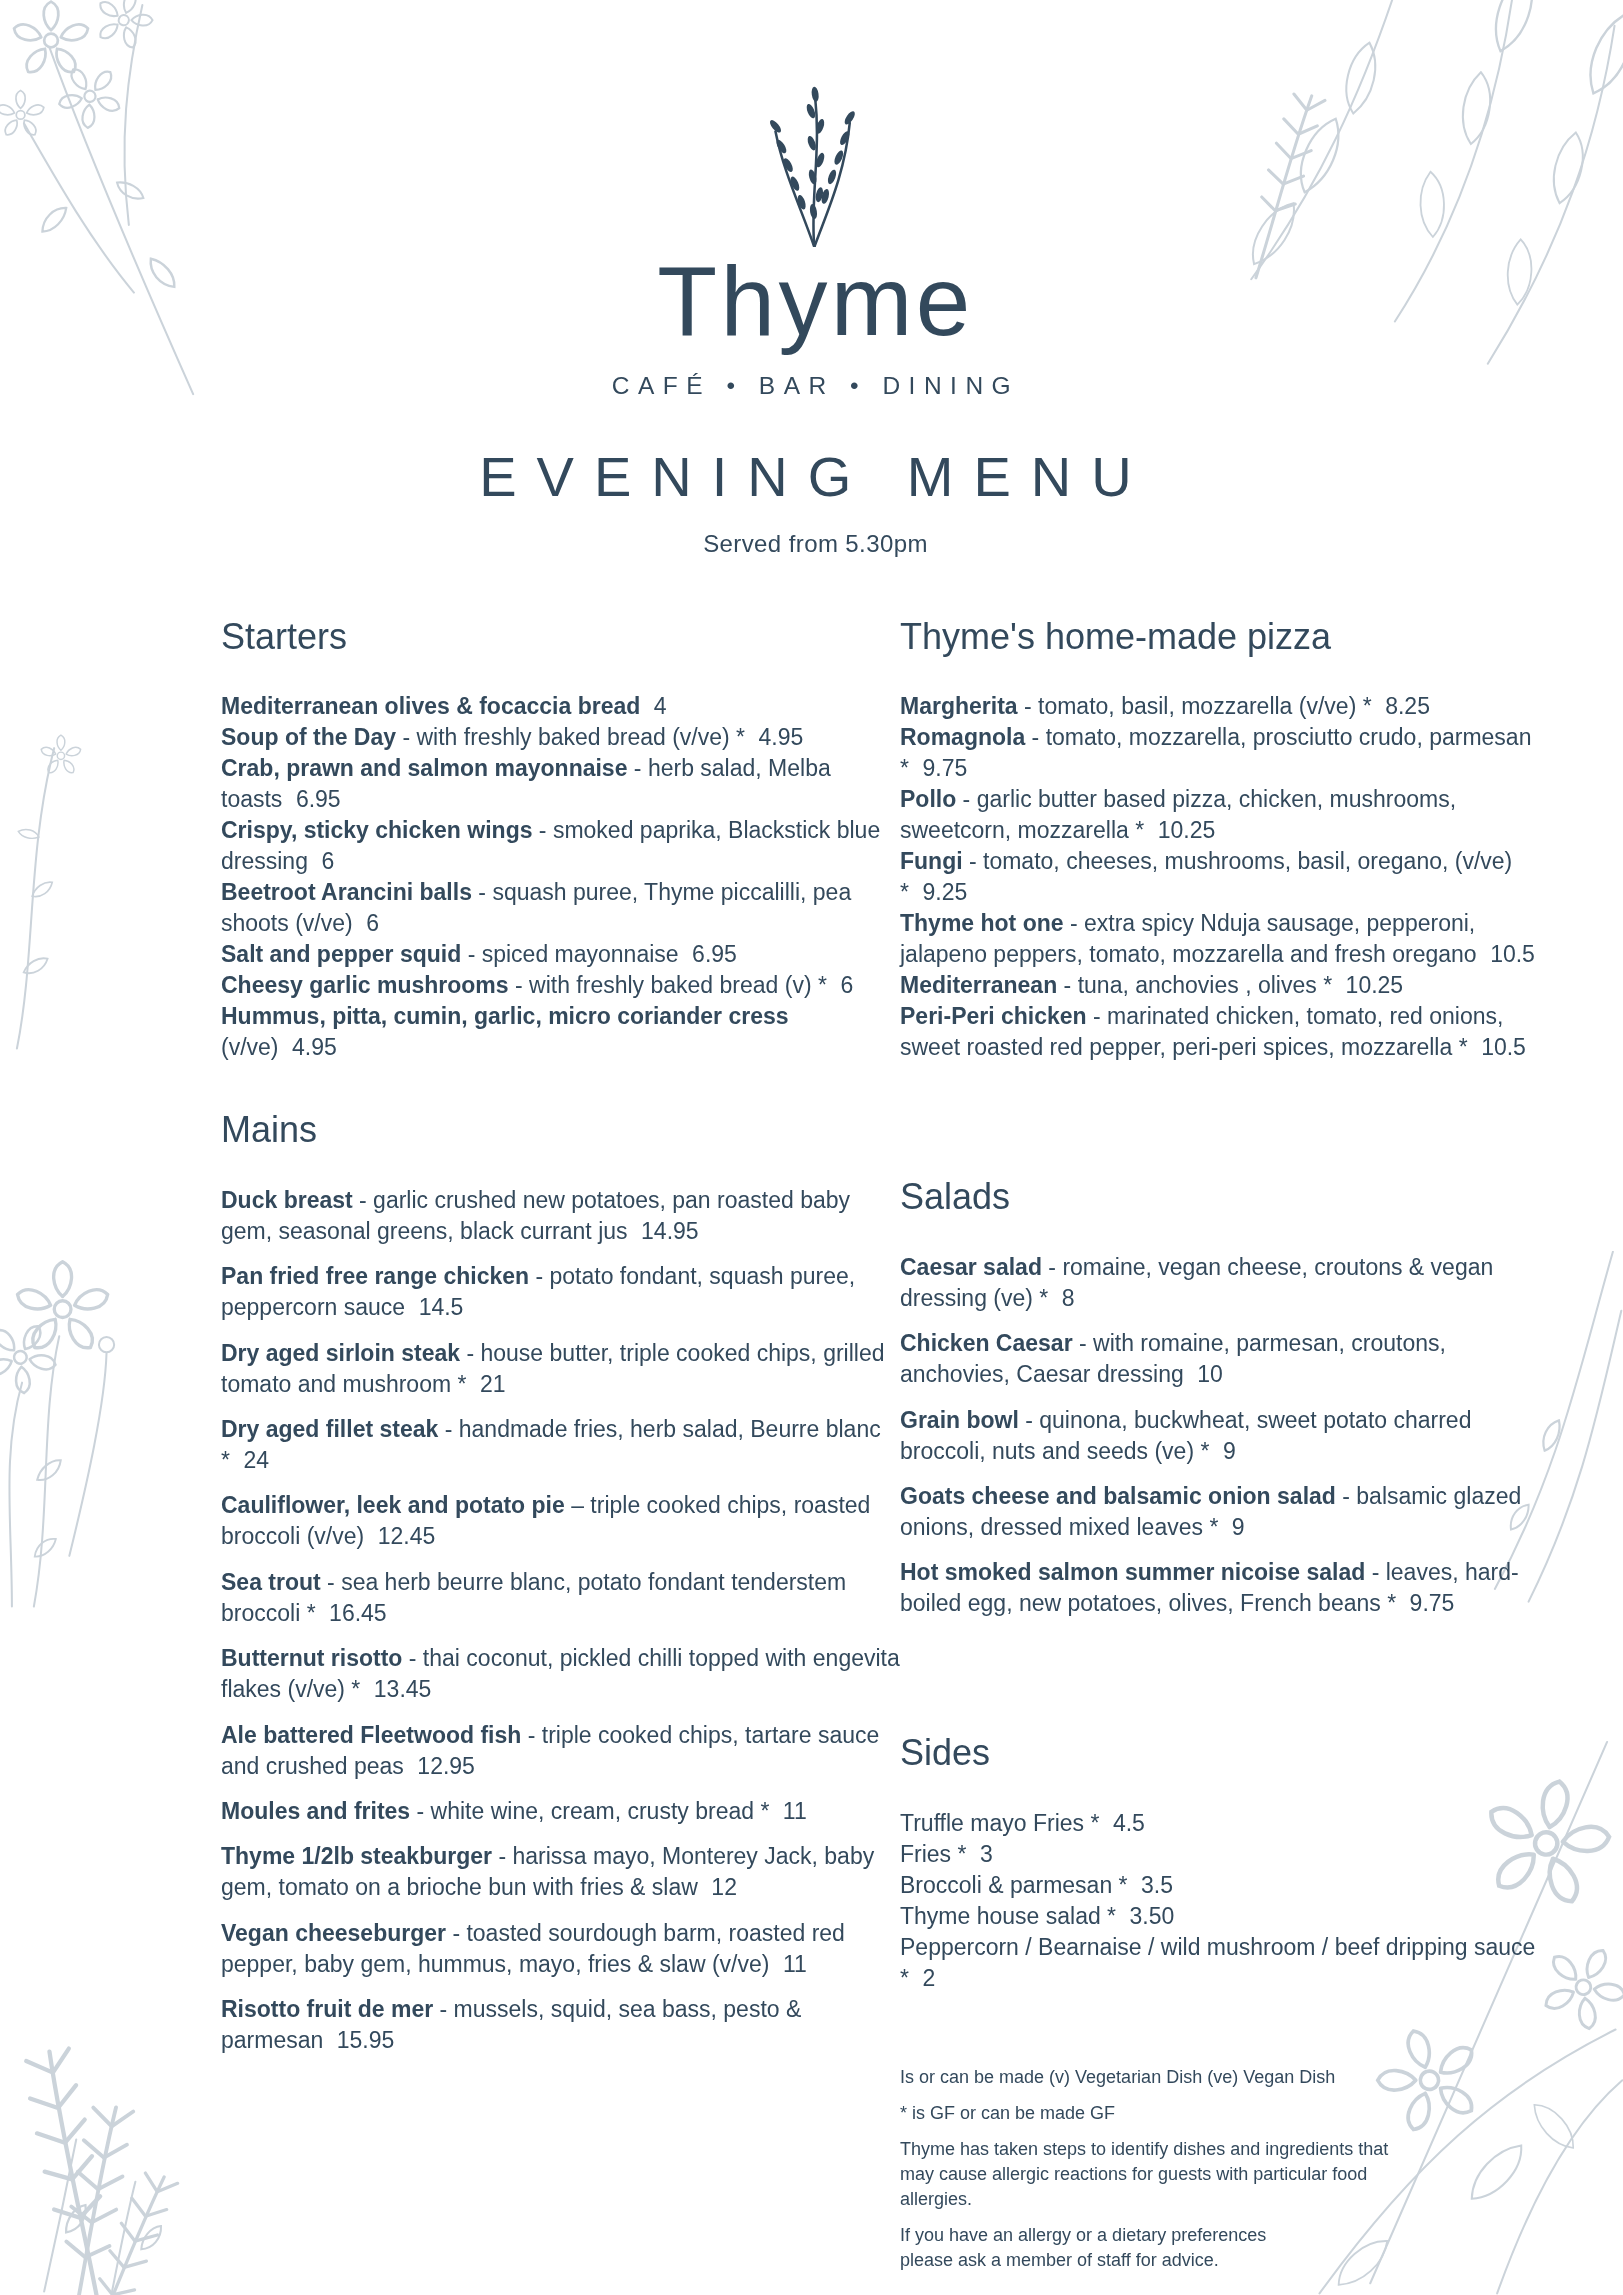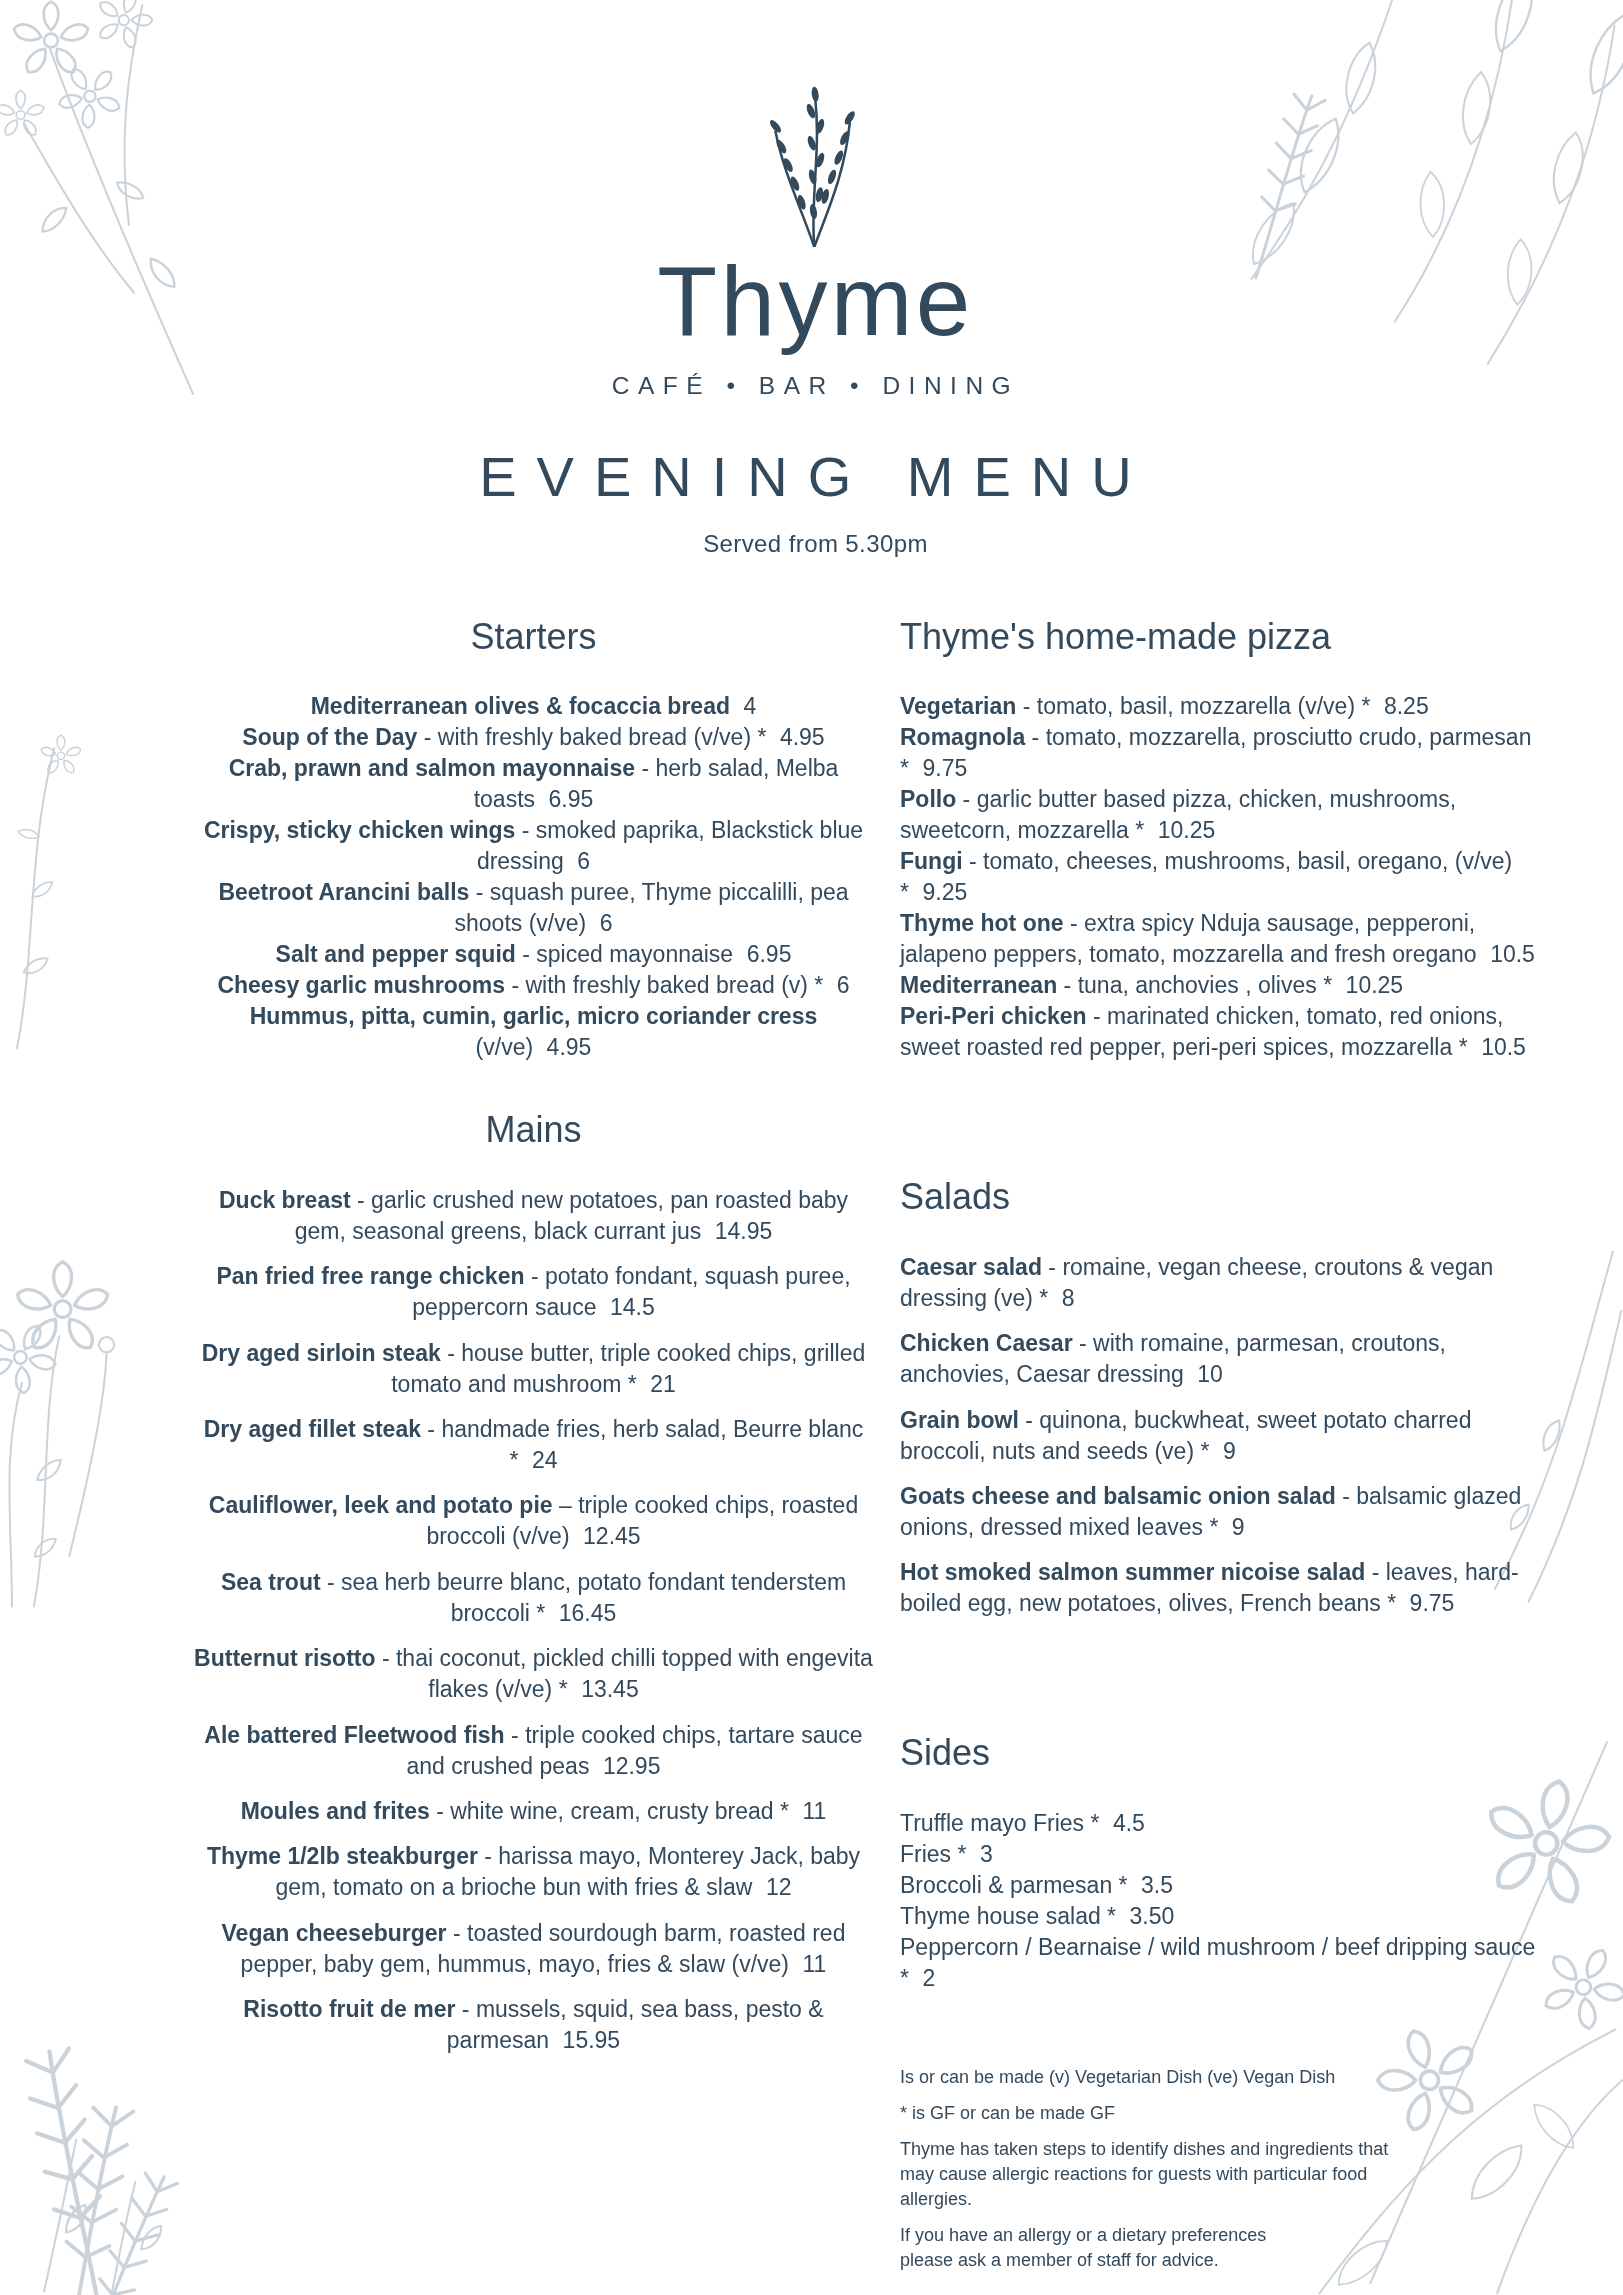--- a/index.html
+++ b/index.html
@@ -13,21 +13,21 @@
   .decor path,.decor circle,.decor ellipse,.decor use{stroke:#cbd3da;fill:none;stroke-width:2.4;stroke-linecap:round;}
   
   .header{position:absolute;top:74px;left:4px;width:100%;text-align:center;}
   .logo-sprig{display:block;margin:0 auto;}
   .brand{font-size:98px;font-weight:400;letter-spacing:3.4px;line-height:1;margin-top:5px;}
   .tagline{font-size:24.5px;letter-spacing:8.5px;margin-top:22px;}
   .menu-title{font-size:56px;letter-spacing:20px;margin-top:49px;line-height:1;}
   .menu-subtitle{font-size:24px;margin-top:25px;letter-spacing:0.4px;}
   
   .col{position:absolute;top:616px;}
-  .col-left{left:193px;width:681px;text-align:center;}
+  .col-left{left:221px;width:681px;}
   .col-right{left:900px;width:644px;}
   section{margin:0;}
   .col-left section + section{margin-top:46px;}
   .col-right section + section{margin-top:113px;}
   .section-heading{font-size:36px;font-weight:400;margin:0 0 34px 0;line-height:1.15;}
   .group + .group{margin-top:30px;}
   .item{font-size:23px;line-height:31px;margin:0;}
   .spaced .item{margin:0 0 14.4px 0;}
   .spaced .item:last-child{margin-bottom:0;}
   .item-name{font-weight:700;}
@@ -200,21 +200,21 @@
         <p class="item"><b class="item-name">Thyme 1/2lb steakburger</b><span class="item-desc"> - harissa mayo, Monterey Jack, baby gem, tomato on a brioche bun with fries &amp; slaw</span><span class="price">12</span></p>
         <p class="item"><b class="item-name">Vegan cheeseburger</b><span class="item-desc"> - toasted sourdough barm, roasted red pepper, baby gem, hummus, mayo, fries &amp; slaw (v/ve)</span><span class="price">11</span></p>
         <p class="item"><b class="item-name">Risotto fruit de mer</b><span class="item-desc"> - mussels, squid, sea bass, pesto &amp; parmesan</span><span class="price">15.95</span></p>
       </div>
     </section>
   </div>
 <div class="col col-right" id="col-right">
     <section>
       <h2 class="section-heading">Thyme's home-made pizza</h2>
       <div class="group">
-        <p class="item"><b class="item-name">Vegetarian</b><span class="item-desc"> - tomato, basil, mozzarella (v/ve) *</span><span class="price">8.25</span></p>
+        <p class="item"><b class="item-name">Margherita</b><span class="item-desc"> - tomato, basil, mozzarella (v/ve) *</span><span class="price">8.25</span></p>
         <p class="item"><b class="item-name">Romagnola</b><span class="item-desc"> - tomato, mozzarella, prosciutto crudo, parmesan *</span><span class="price">9.75</span></p>
         <p class="item"><b class="item-name">Pollo</b><span class="item-desc"> - garlic butter based pizza, chicken, mushrooms, sweetcorn, mozzarella *</span><span class="price">10.25</span></p>
         <p class="item"><b class="item-name">Fungi</b><span class="item-desc"> - tomato, cheeses, mushrooms, basil, oregano, (v/ve) *</span><span class="price">9.25</span></p>
         <p class="item"><b class="item-name">Thyme hot one</b><span class="item-desc"> - extra spicy Nduja sausage, pepperoni, jalapeno peppers, tomato, mozzarella and fresh oregano</span><span class="price">10.5</span></p>
         <p class="item"><b class="item-name">Mediterranean</b><span class="item-desc"> - tuna, anchovies , olives *</span><span class="price">10.25</span></p>
         <p class="item"><b class="item-name">Peri-Peri chicken</b><span class="item-desc"> - marinated chicken, tomato, red onions, sweet roasted red pepper, peri-peri spices, mozzarella *</span><span class="price">10.5</span></p>
       </div>
     </section>
     <section>
       <h2 class="section-heading">Salads</h2>

